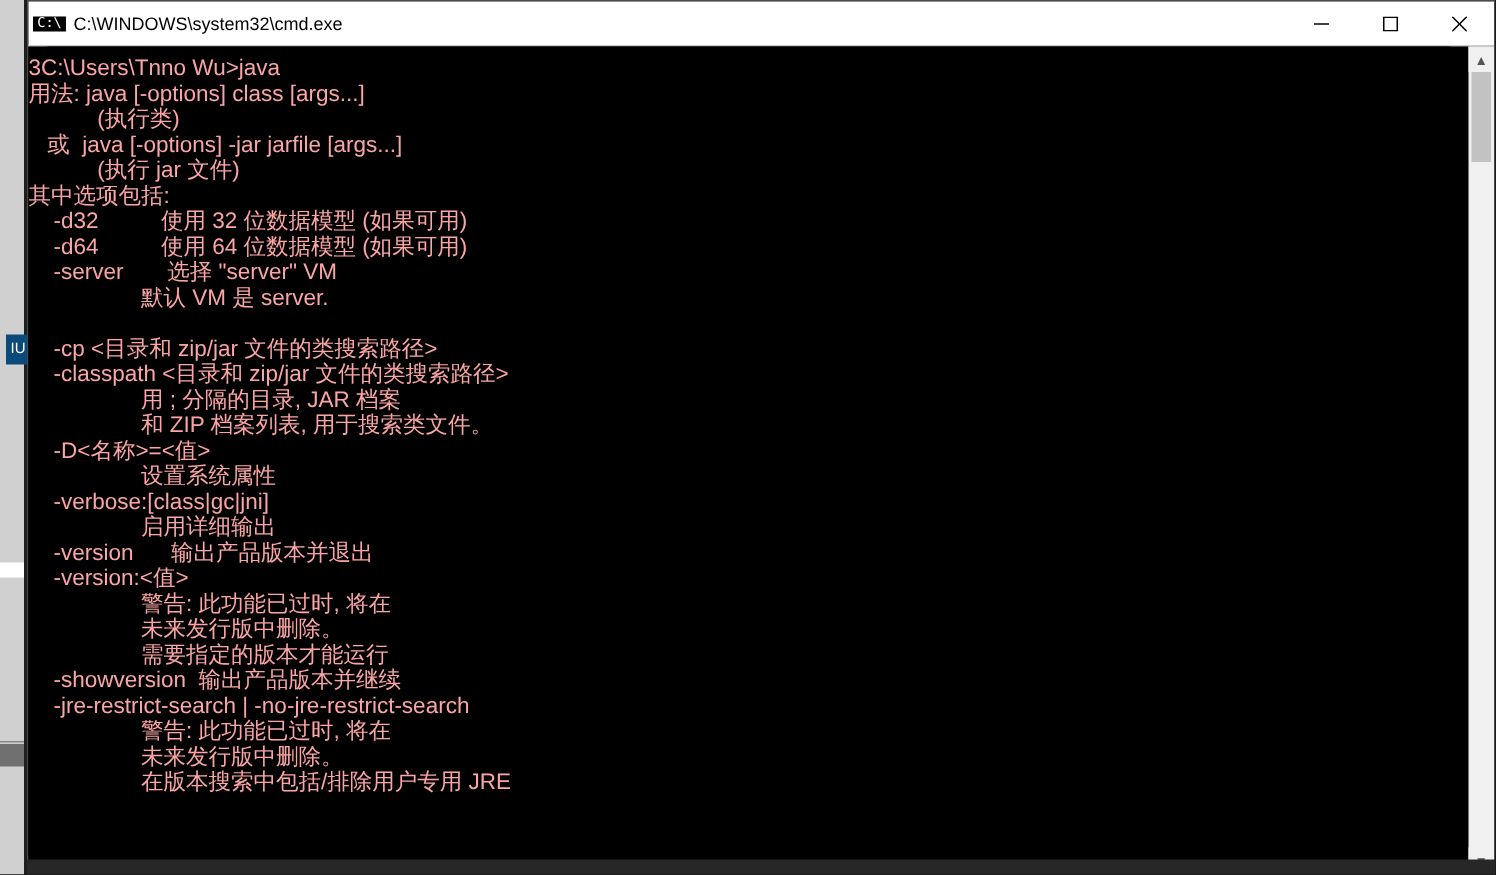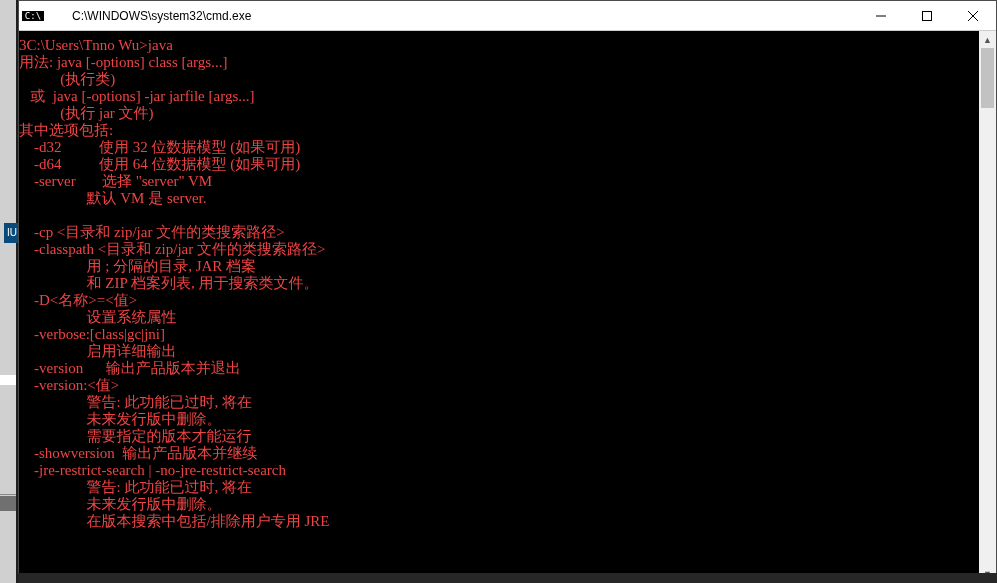--- a/index.html
+++ b/index.html
@@ -41,36 +41,36 @@
     user-select:none;
   }
   .titlebar .sysicon{
     width:28px; display:flex; align-items:center; justify-content:center;
     font-size:11px; color:#000;
   }
   .titlebar .sysicon span{
     background:#000; color:#fff; font-size:9px; padding:0 3px; font-family:monospace;
   }
   .titlebar .title{
-    flex:1; font-size:12px; color:#000; padding-left:2px;margin-left:23px;
+    flex:1; font-size:12px; color:#000; padding-left:2px;
   }
   .titlebar .btn{
     width:46px; height:30px;
     display:flex; align-items:center; justify-content:center;
     font-size:14px; color:#000;
   }
   .titlebar .btn svg{ width:10px; height:10px; stroke:#000; stroke-width:1; fill:none; }
   .client{
     flex:1; display:flex; background:#000;
   }
   .terminal{
     flex:1; background:#000;
-    font-family:Liberation Serif, serif;
+    font-family:Liberation Sans, sans-serif;
     font-size:15px; line-height:17px;
-    color:#ef4444;
+    color:#fca5a5;
     padding:6px 0 0 0;
     white-space:pre;
     overflow:hidden;
     border-radius:14px;
   }
   .scrollbar{
     width:17px; background:#f0f0f0;
     position:relative;
   }
   .scrollbar .up, .scrollbar .down{

